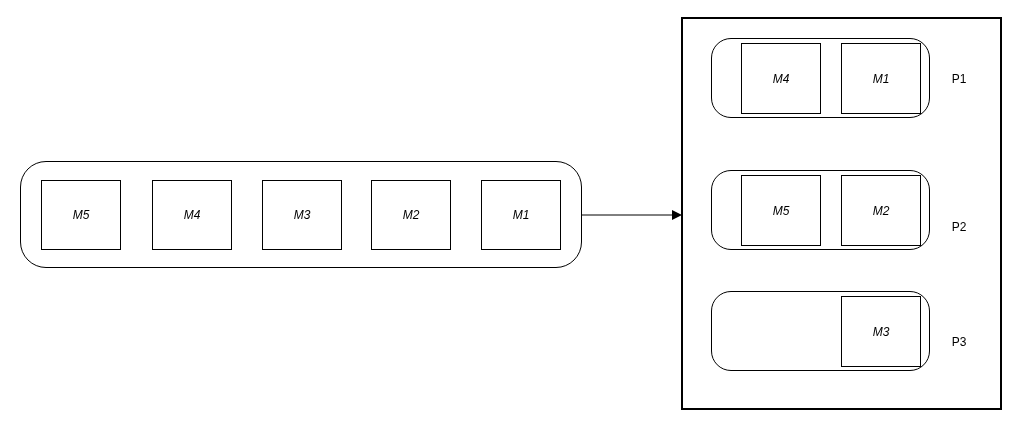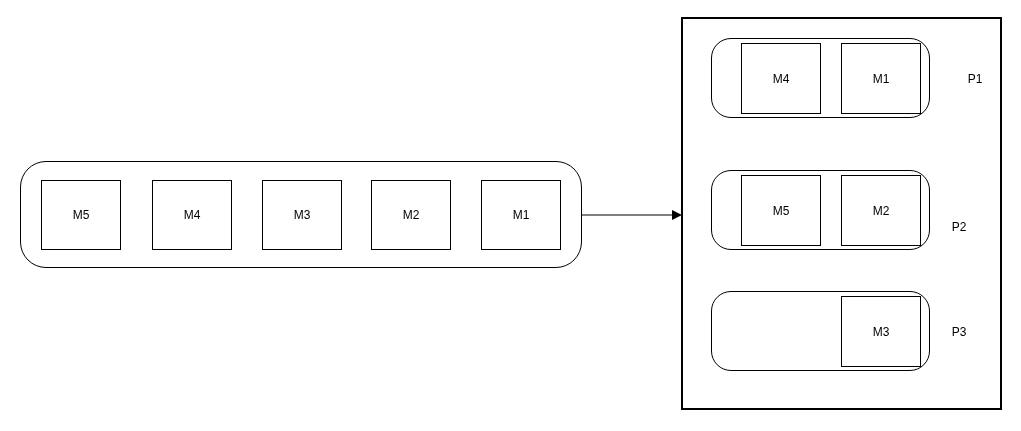--- a/index.html
+++ b/index.html
@@ -32,20 +32,21 @@
     position: absolute;
     width: 80px;
     height: 70px;
     border: 1px solid #000000;
     background: #ffffff;
     box-sizing: border-box;
     display: flex;
     align-items: center;
     justify-content: center;
     text-align: center;
+    font-style: italic;
   }
   .lane .module-box { top: 18px; }
   .lane .m-0 { left: 20px; }
   .lane .m-1 { left: 131px; }
   .lane .m-2 { left: 241px; }
   .lane .m-3 { left: 350px; }
   .lane .m-4 { left: 460px; }
 
   .flow-arrow {
     position: absolute;
@@ -84,23 +85,23 @@
   .p-2 { top: 272px; }
 
   .partition-label {
     position: absolute;
     left: 246px;
     width: 60px;
     height: 16px;
     line-height: 16px;
     text-align: center;
   }
-  .pl-0 { top: 52px; margin-left: 16px; }
+  .pl-0 { top: 52px; }
   .pl-1 { top: 200px; }
-  .pl-2 { top: 305px; }
+  .pl-2 { top: 315px; }
 </style>
 </head>
 <body>
 
 <div class="canvas">
 
   <div class="lane">
     <div class="module-box m-0">
       <span>M5</span>
     </div>

